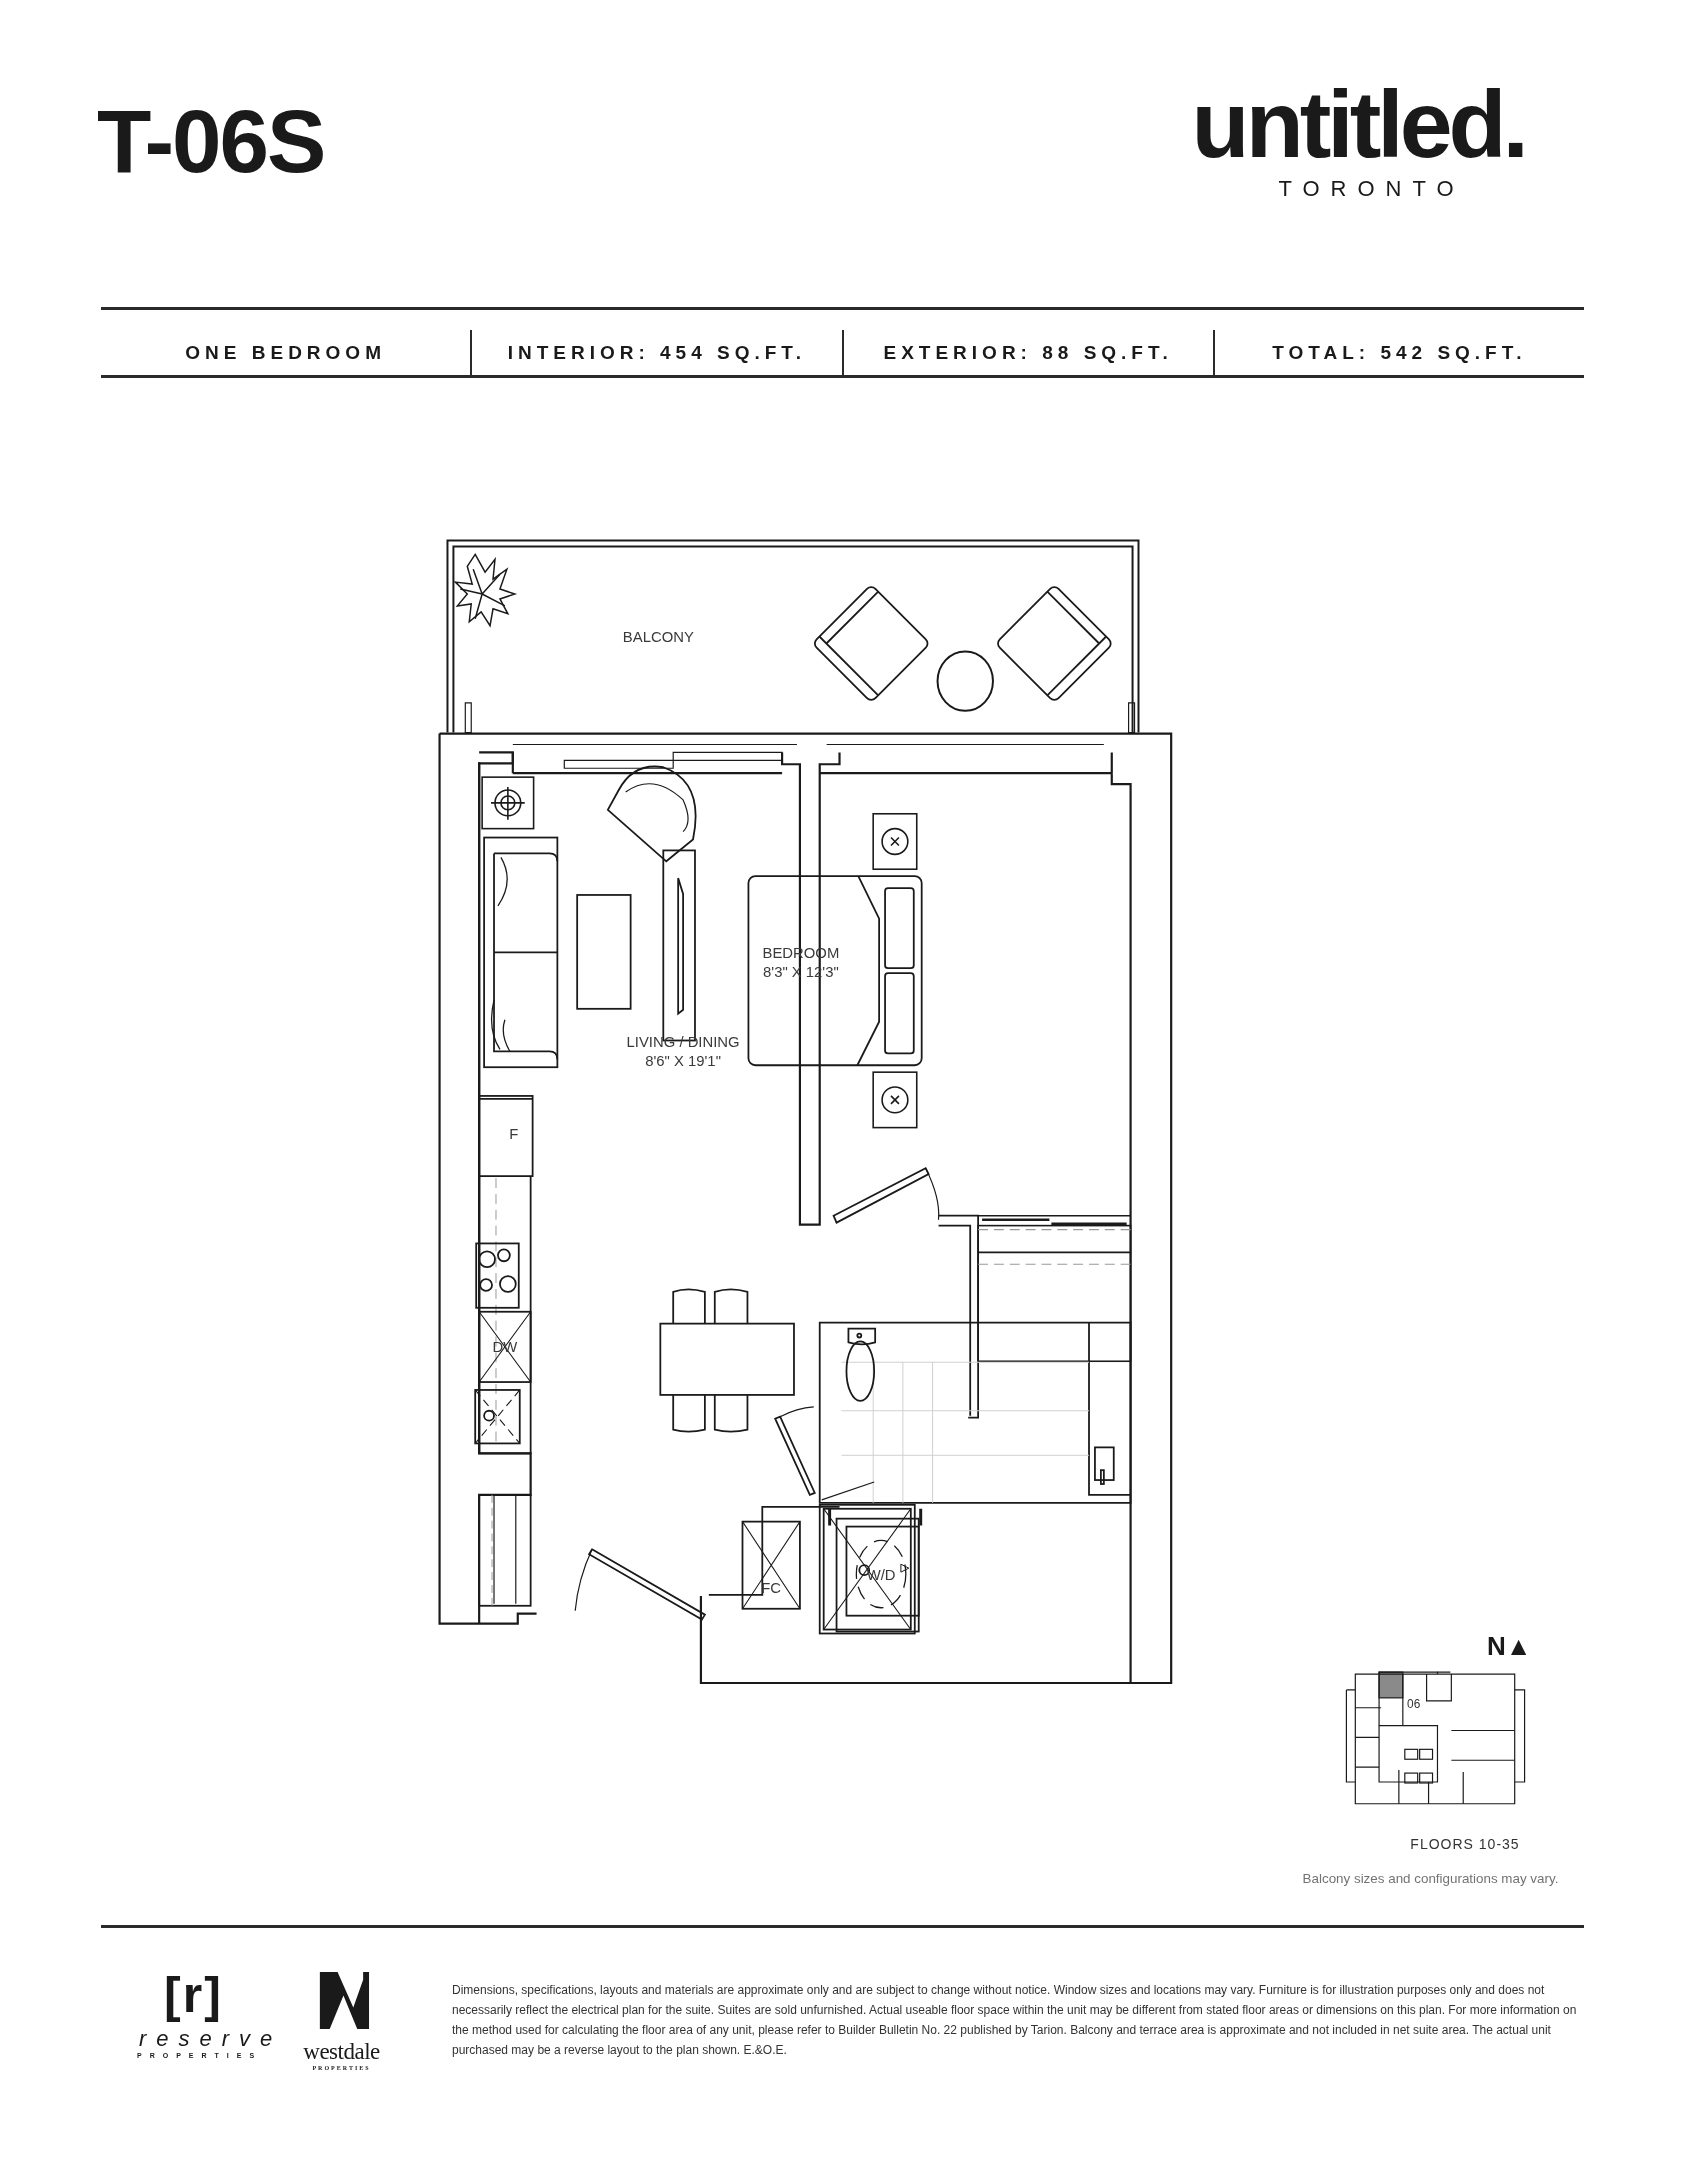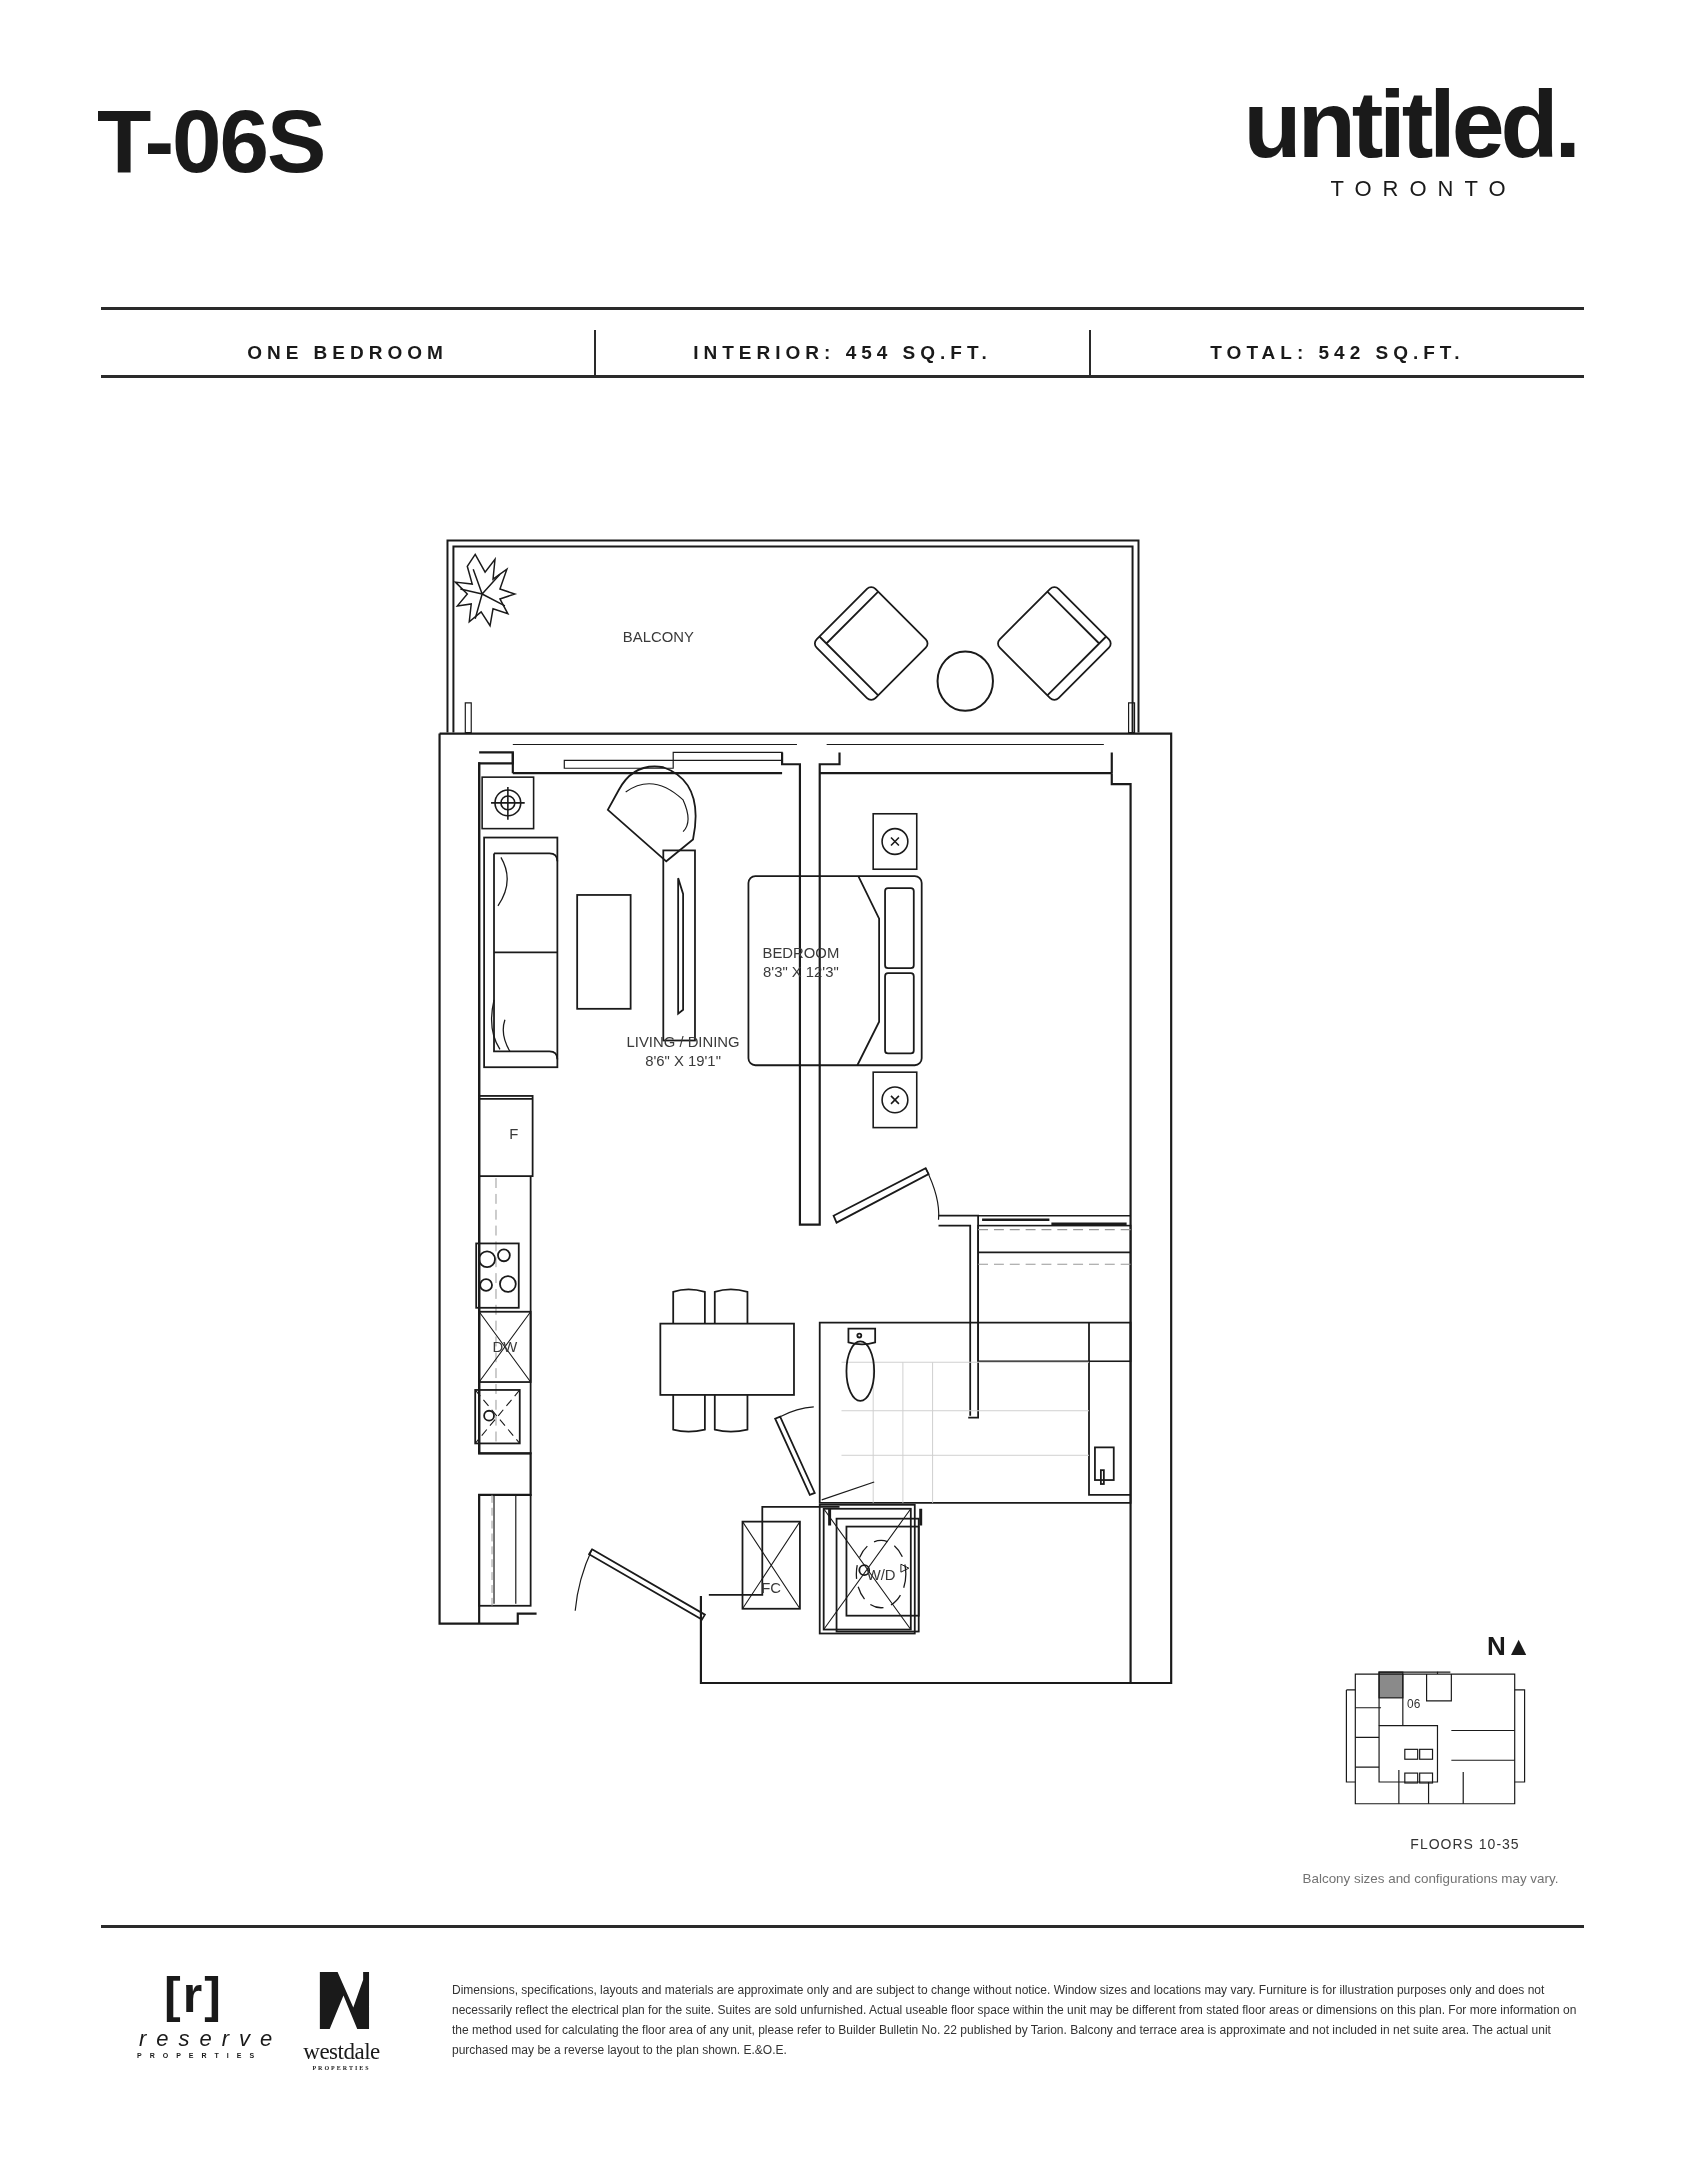--- a/index.html
+++ b/index.html
@@ -1,19 +1,19 @@
 <!DOCTYPE html>
 <html><head>
 <meta charset="utf-8">
 <style>
   html, body { margin:0; padding:0; background:#ffffff; }
   body { width:1683px; height:2178px; position:relative; overflow:hidden; font-family:"Liberation Sans", sans-serif; color:#1a1a1a; }
   .abs { position:absolute; }
   #unit-code { left:97px; top:97px; font-size:89px; font-weight:bold; letter-spacing:-2px; line-height:1; }
-  #brand { left:1230px; top:77px; width:347px; text-align:right; }
+  #brand { left:1178px; top:77px; width:347px; text-align:right; }
   #brand-name { font-size:95px; font-weight:bold; letter-spacing:-4px; line-height:1; display:block; }
   #brand-city { font-size:22px; letter-spacing:11px; display:block; margin-top:4px; text-align:center; padding-left:40px; }
   #info-bar { left:101px; top:307px; width:1483px; height:65px; border-top:3px solid #2a2a2a; border-bottom:3px solid #2a2a2a; display:flex; }
   #info-bar .cell { flex:1; display:flex; align-items:center; justify-content:center; font-size:19px; font-weight:bold; letter-spacing:5px; border-right:2px solid #2a2a2a;margin-top:20px; }
   #info-bar .cell:last-child { border-right:none; }
   #plan { left:0; top:0; }
   #north { left:1487px; top:1631px; font-size:26px; font-weight:bold; }
   #floors-label { left:1366px; top:1836px; width:198px; text-align:center; font-size:14px; letter-spacing:1px; color:#333; }
   #balcony-note { left:1267px; top:1871px; width:327px; text-align:center; font-size:13.4px; color:#737373; }
   #footer-rule { left:101px; top:1925px; width:1483px; height:0; border-top:3px solid #2a2a2a; }
@@ -31,20 +31,21 @@
 
 <div id="unit-code" class="abs">T-06S</div>
 <div id="brand" class="abs">
   <span id="brand-name">untitled.</span>
   <span id="brand-city">TORONTO</span>
 </div>
 
 <div id="info-bar" class="abs">
   <div class="cell">ONE BEDROOM</div>
   <div class="cell">INTERIOR: 454 SQ.FT.</div>
+  <div class="cell">EXTERIOR: 88 SQ.FT.</div>
   <div class="cell">TOTAL: 542 SQ.FT.</div>
 </div>
 
 <svg id="plan" class="abs" width="1683" height="2178" viewBox="0 0 1700 2200" style="pointer-events:none">
   <g fill="none" stroke="#1a1a1a" stroke-width="2">
 
     <g>
       <path d="M452 740 V546 H1150 V740"></path>
       <path d="M458 740 V552 H1144 V740"></path>
     </g>

